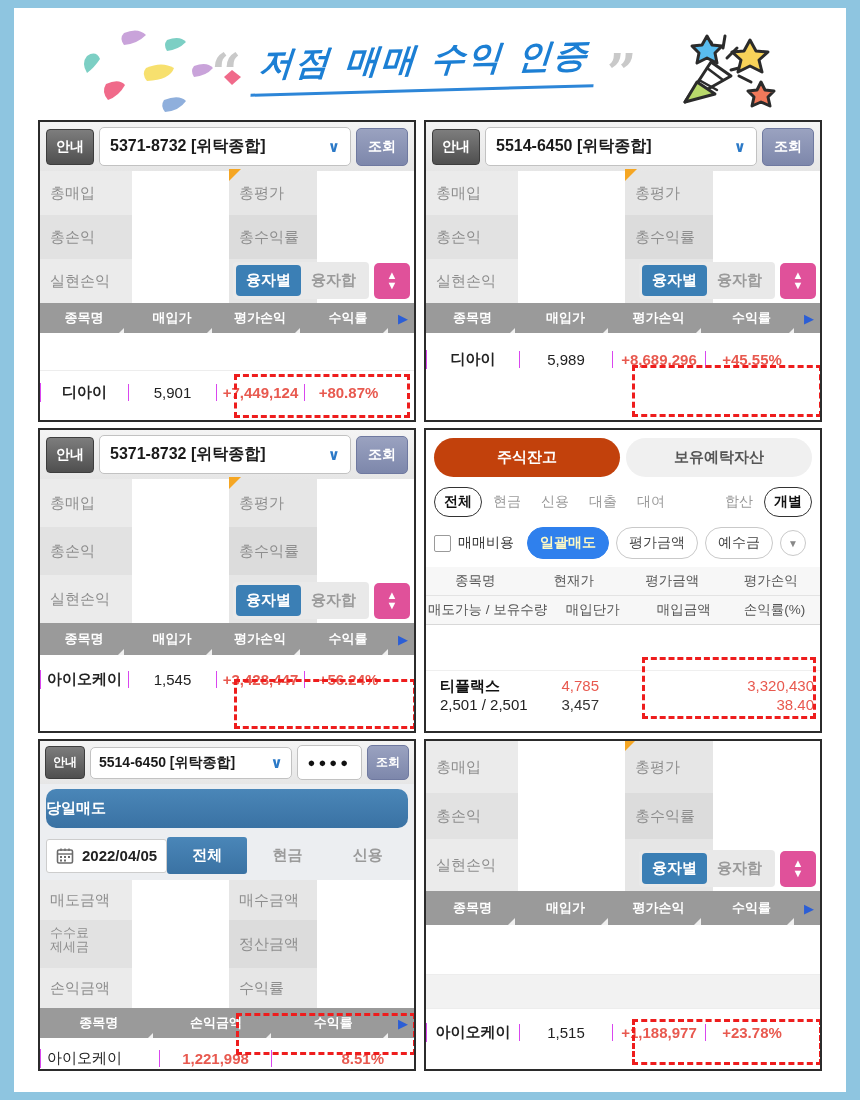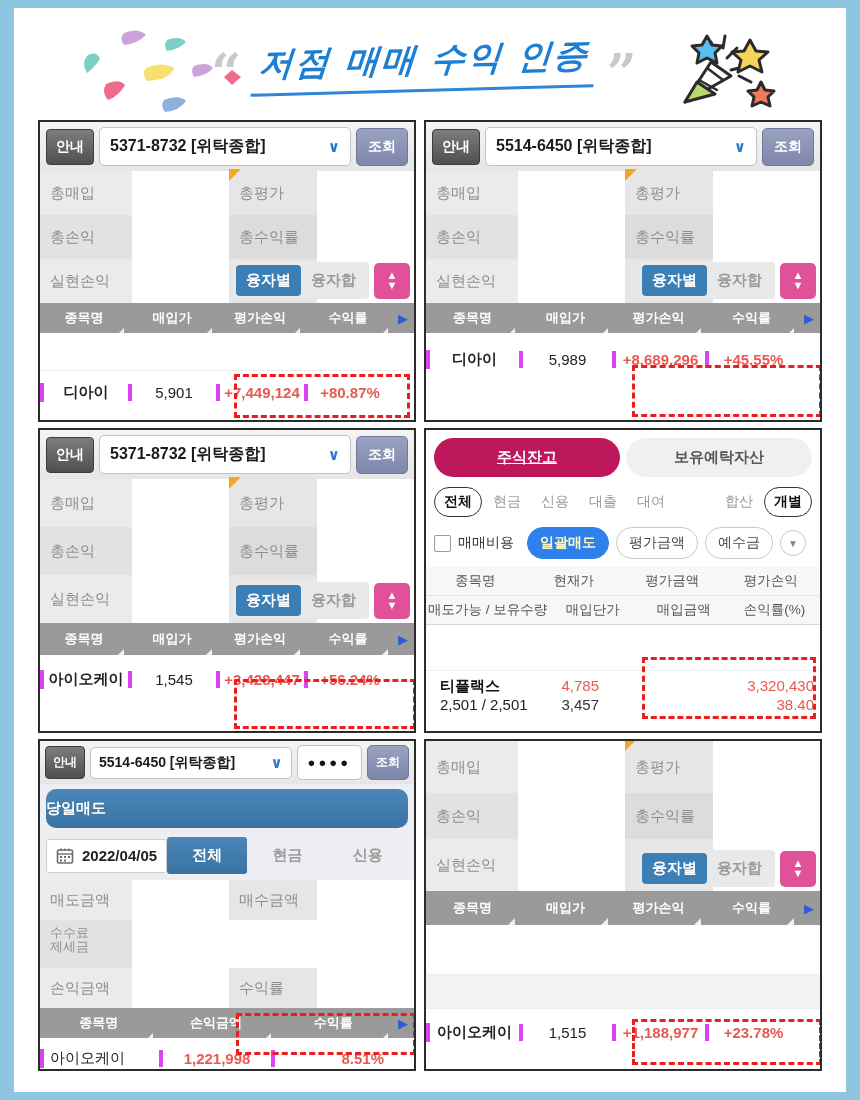--- a/index.html
+++ b/index.html
@@ -147,39 +147,39 @@
     content: ""; position: absolute; right: 4px; bottom: -8px;
     width: 0; height: 0; border-right: 7px solid #ffffff;
     border-top: 7px solid transparent; opacity: 0.85;
   }
   .th.arrow { flex: 0 0 22px; }
   .th.arrow::after { display: none; }
   .arrow-ico { color: #2b5ed6; font-size: 13px; }
   .tbody { background: #ffffff; }
   .blank-row { height: 38px; border-bottom: 1px solid #ededed; }
   .trow { display: flex; align-items: center; height: 42px; }
-  .td { flex: 1; text-align: center; font-size: 15px; color: #222; border-left: 4px solid #d946ef; white-space: nowrap; }
+  .td { flex: 1; text-align: center; font-size: 15px; color: #222; border-left: 1px solid #d946ef; white-space: nowrap; }
   .td.name { font-weight: 700; }
   .td.pos { color: #e8594f; font-weight: 600; }
   .td.arrow { flex: 0 0 22px; border: none; }
 
   
   .hl {
     position: absolute;
     border: 3px dashed #ee1d1d;
     pointer-events: none;
   }
 
   
   .tabs-pill { display: flex; gap: 6px; padding: 8px 8px 4px 8px; }
   .pill {
     flex: 1; text-align: center; border-radius: 22px; padding: 10px 0;
     font-size: 15px; font-weight: 700; background: #f0f0f0; color: #555;
   }
-  .pill.on { background: #be185d; color: #ffffff; text-decoration: underline; }
+  .pill.on { background: #c2410c; color: #ffffff; }
   .chips { display: flex; align-items: center; padding: 6px 8px; gap: 2px; }
   .chip {
     font-size: 14px; color: #9a9a9a; padding: 5px 9px; border-radius: 16px; white-space: nowrap;
   }
   .chip.on { color: #111; font-weight: 700; border: 1.5px solid #333; }
   .chips .spacer { flex: 1; }
   .optrow { display: flex; align-items: center; padding: 4px 8px 8px 8px; gap: 7px; }
   .cbox { width: 17px; height: 17px; border: 1.5px solid #9a9a9a; border-radius: 2px; background: #fff; }
   .opt-label { font-size: 14px; color: #333; margin-right: 6px; white-space: nowrap; }
   .obtn {
@@ -544,20 +544,21 @@
     <div class="summary">
       <div class="srow" style="height:40px;">
         <div class="slabel">매도금액</div>
         <div class="sval"></div>
         <div class="slabel2">매수금액</div>
         <div class="sval2"></div>
       </div>
       <div class="srow alt" style="height:48px;">
         <div class="slabel two">수수료<br>제세금</div>
         <div class="sval"></div>
+        <div class="slabel2">정산금액</div>
         <div class="sval2"></div>
       </div>
       <div class="srow" style="height:40px;">
         <div class="slabel">손익금액</div>
         <div class="sval"></div>
         <div class="slabel2">수익률</div>
         <div class="sval2"></div>
       </div>
     </div>
     <div class="thead">

